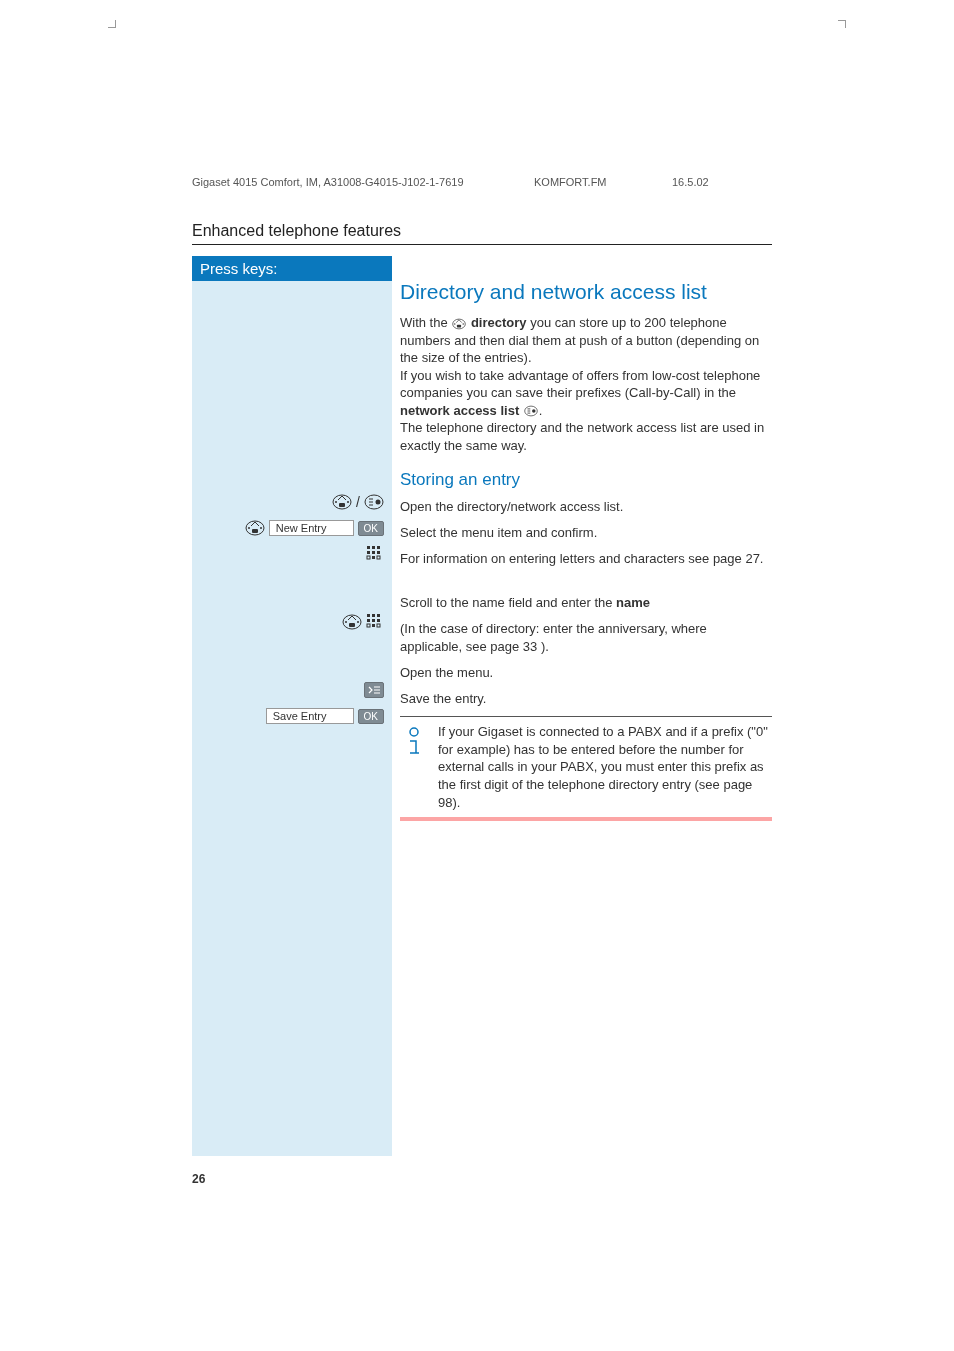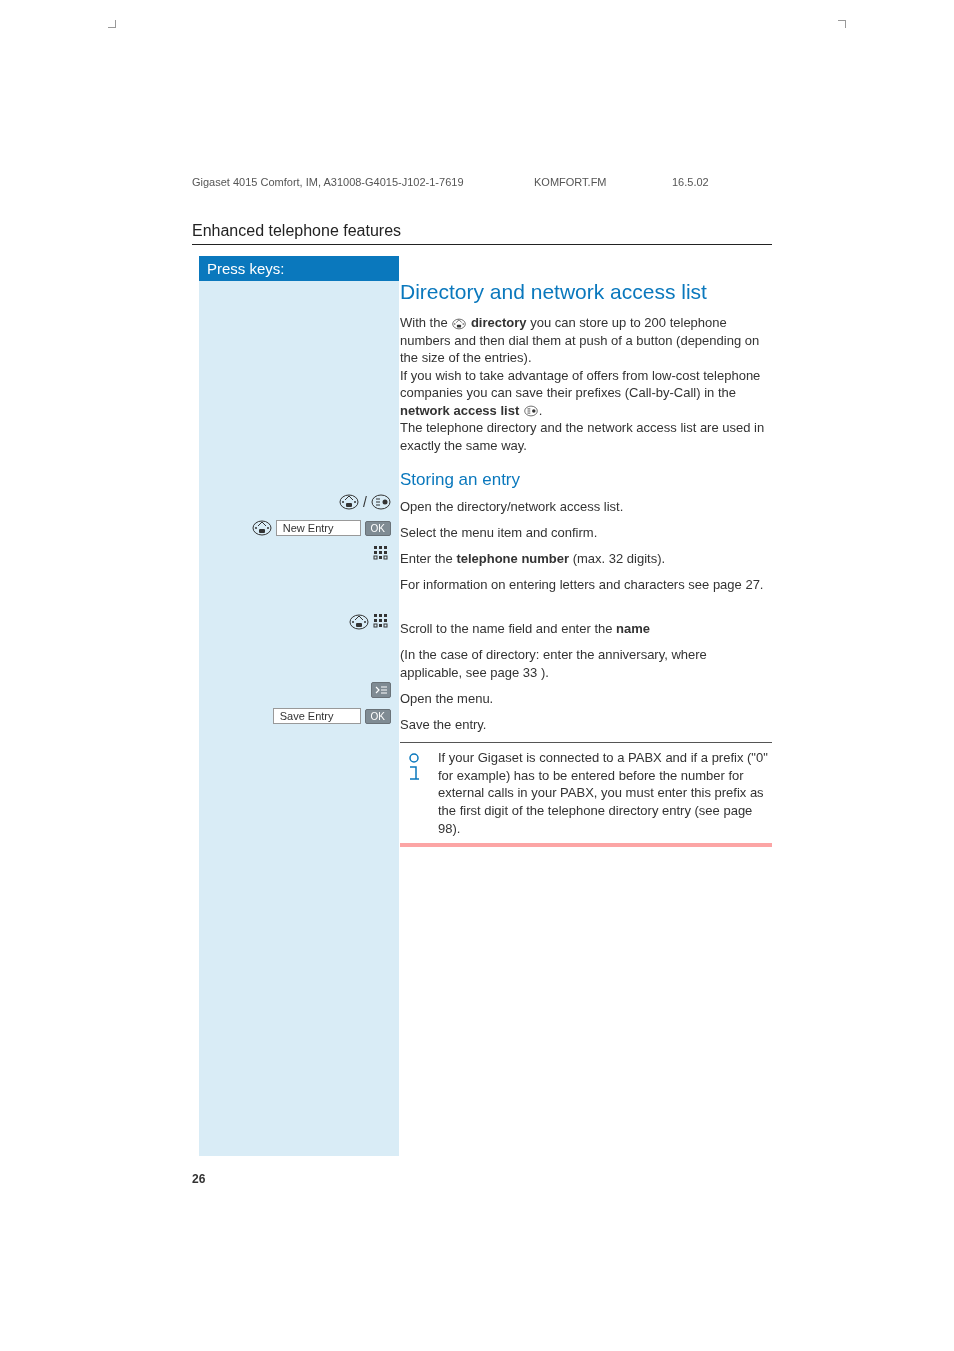--- a/index.html
+++ b/index.html
@@ -38,21 +38,21 @@
     position: absolute;
     top: 244px;
     left: 192px;
     width: 580px;
     border-top: 1.5px solid #222;
   }
 
   .left-col {
     position: absolute;
     top: 256px;
-    left: 199px;
+    left: 192px;
     width: 200px;
     background: #d9ecf6;
     height: 900px;
   }
   .press-keys {
     background: #0a78bd;
     color: #fff;
     font-size: 15px;
     padding: 4px 8px;
   }
@@ -308,23 +308,20 @@
           <path d="M5 7 L9 7 M5 10 L9 10 M5 13 L9 13" stroke="#333" stroke-width="1.2"></path>
           <circle cx="14" cy="10" r="2.5" fill="#333"></circle>
         </svg></span><span>.</span><br>
     <span>The telephone directory and the network access list are used in exactly the same way.</span>
   </div>
 
   <div class="h2">Storing an entry</div>
 
   <div class="step">Open the directory/network access list.</div>
   <div class="step">Select the menu item and confirm.</div>
-  <div class="step">
-    <span>Enter the </span><b>telephone number</b><span> (max. 32 digits).</span>
-  </div>
   <div class="step tall">For information on entering letters and characters see page 27.</div>
   <div class="step">
     <span>Scroll to the name field and enter the </span><b>name</b>
   </div>
   <div class="step tall">(In the case of directory: enter the anniversary, where applicable, see page 33 ).</div>
   <div class="step">Open the menu.</div>
   <div class="step">Save the entry.</div>
 
   <div class="info-box">
     <div class="info-icon">

